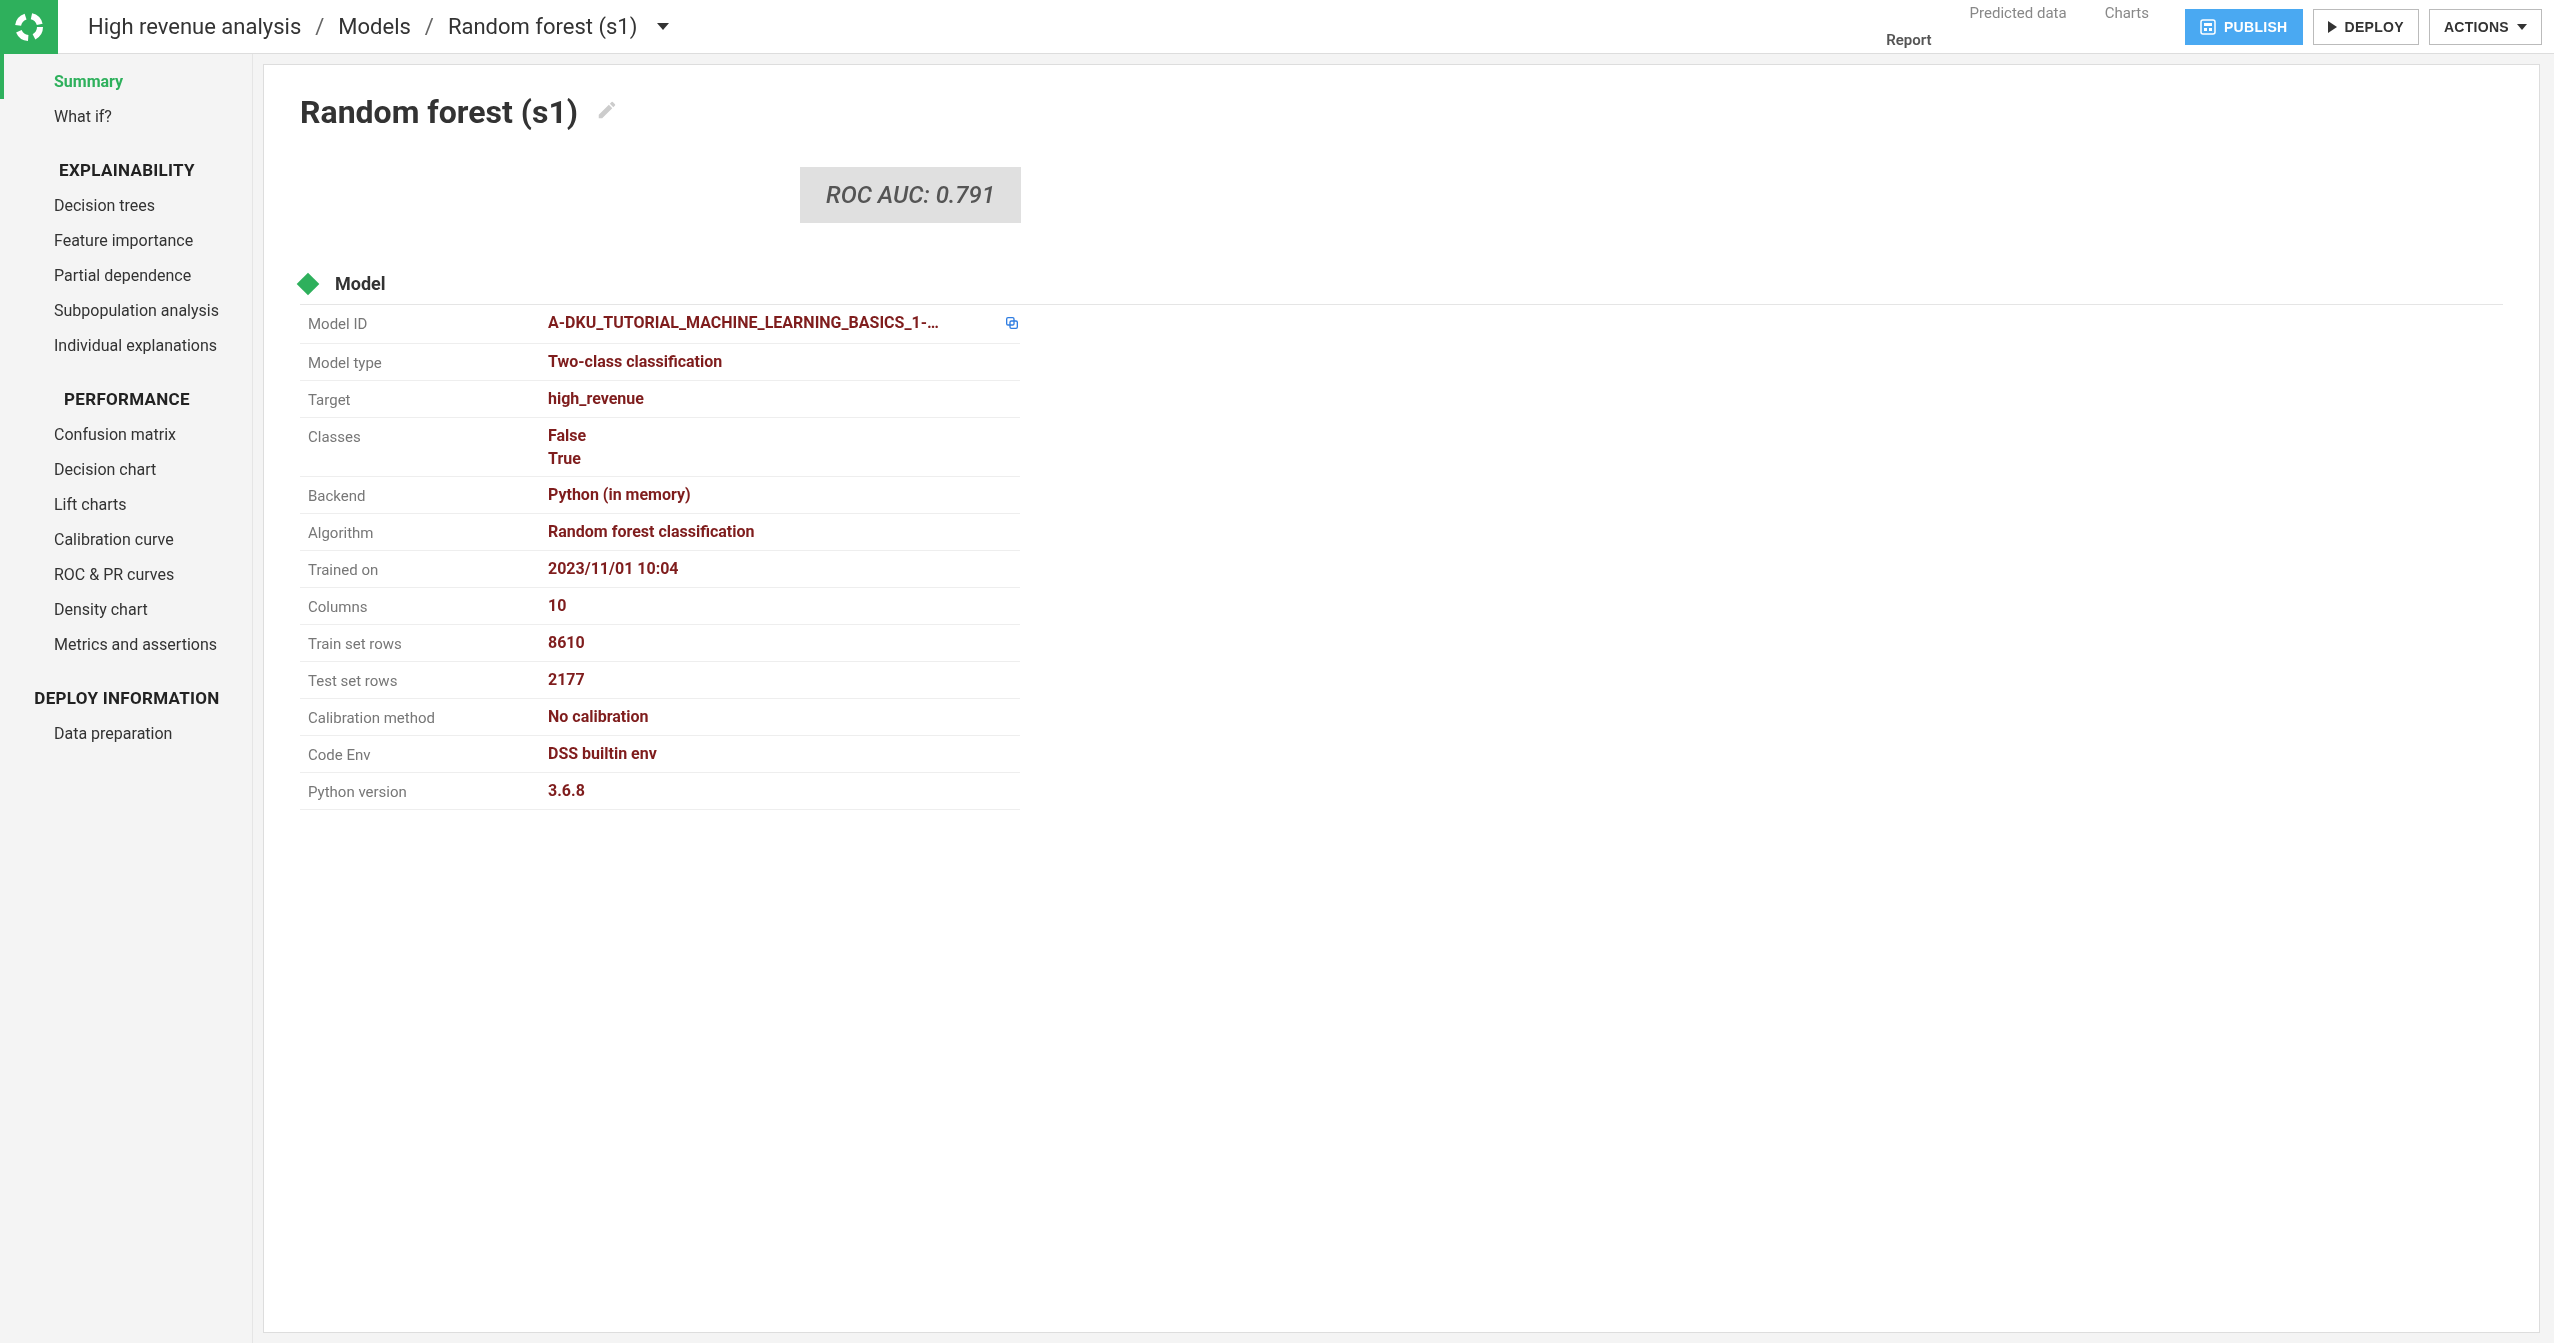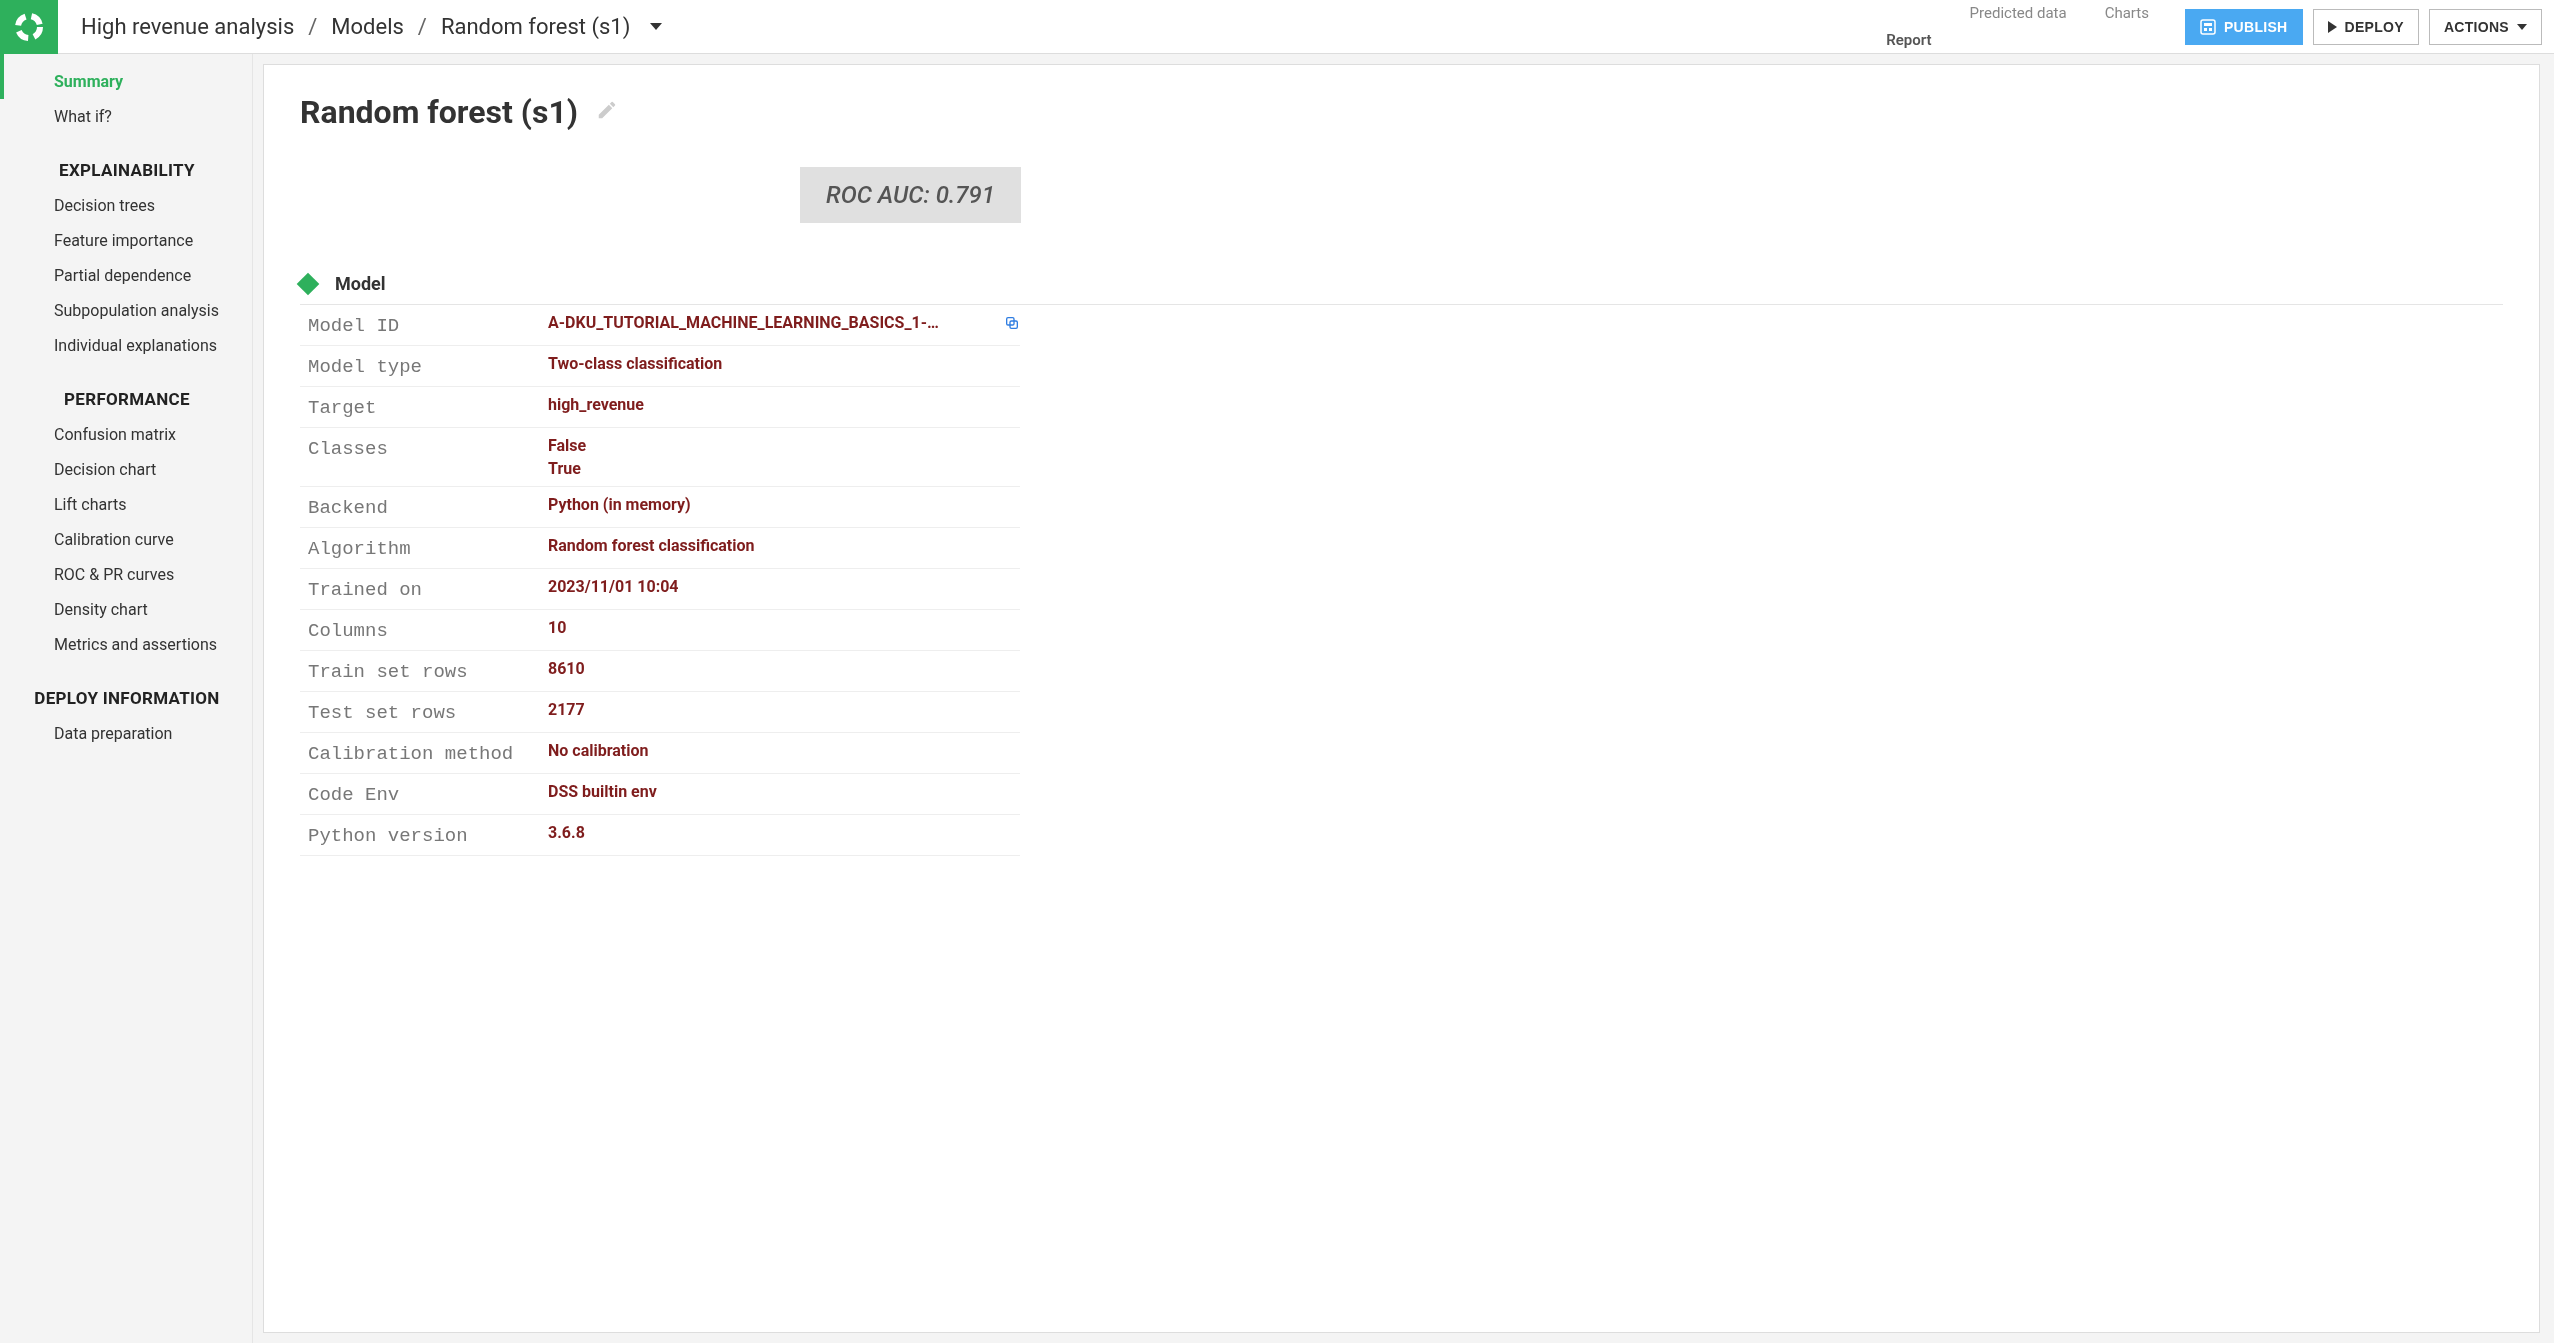--- a/index.html
+++ b/index.html
@@ -26,21 +26,21 @@
   height: 54px;
   background: #2eb05c;
   display: flex;
   align-items: center;
   justify-content: center;
 }
 .breadcrumb {
   display: flex;
   align-items: center;
   gap: 14px;
-  padding-left: 23px;
+  padding-left: 30px;
   font-size: 22px;
   color: #333;
 }
 .breadcrumb .sep { color: #666; }
 .breadcrumb .crumb { cursor: pointer; }
 .breadcrumb .crumb.current { font-weight: 400; }
 .dropdown-caret {
   width: 0; height: 0;
   border-left: 6px solid transparent;
   border-right: 6px solid transparent;
@@ -172,21 +172,21 @@
 }
 .section-head .label { font-size: 18px; font-weight: 700; color: #333; }
 
 .kv-table { max-width: 720px; }
 .kv-row {
   display: flex;
   border-bottom: 1px solid #eee;
   padding: 8px 0;
   align-items: flex-start;
 }
-.kv-row .k { width: 248px; color: #777; font-size: 19px; padding-left: 8px; padding-top: 2px; font-family: Liberation Mono, monospace;}
+.kv-row .k { width: 248px; color: #777; font-size: 15px; padding-left: 8px; padding-top: 2px;}
 .kv-row .v { flex: 1; font-weight: 700; color: #7f1d1d; font-size: 16px; display:flex; align-items:flex-start; gap:10px;}
 .kv-row .v .txt { flex: 1; overflow: hidden; text-overflow: ellipsis; white-space: nowrap; }
 .kv-row .v .multi { display: flex; flex-direction: column; gap: 4px; }
 .copy-icon { color: #2f7de1; cursor: pointer; flex-shrink:0; margin-top:2px;}
 
 </style>
 </head>
 <body>
 
 <div class="app">

